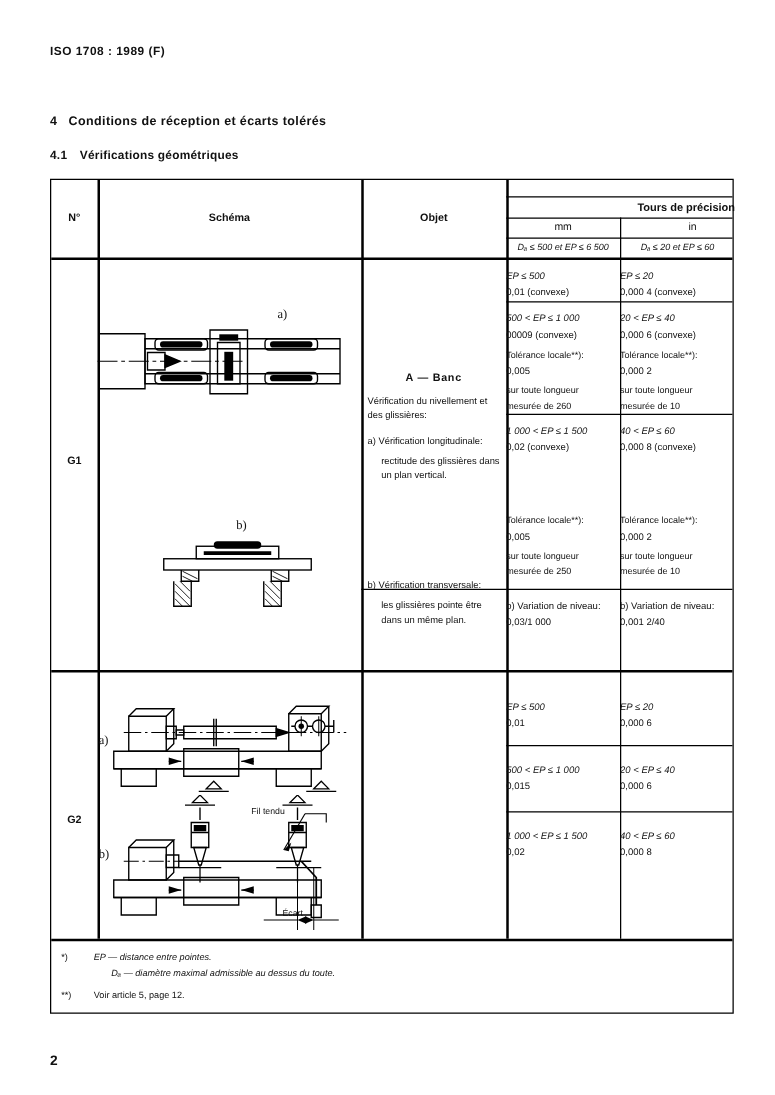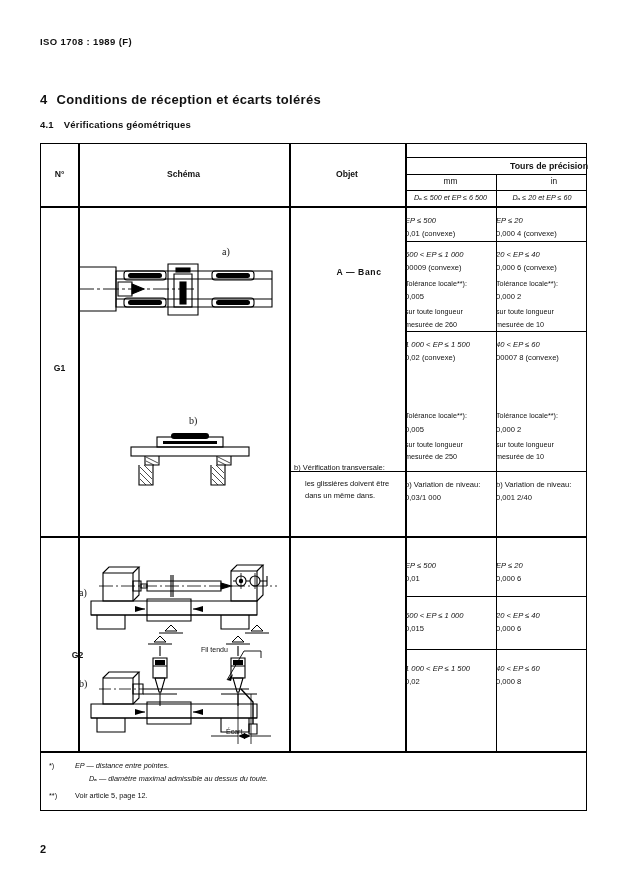--- a/index.html
+++ b/index.html
@@ -18,21 +18,21 @@
   .doc-header {
     position: absolute;
     left: 40px; top: 36px;
     font-size: 9.5px;
     font-weight: bold;
     letter-spacing: 0.4px;
   }
   .clause-title {
     position: absolute;
     left: 40px; top: 92px;
-    font-size: 13px;
+    font-size: 10px;
     font-weight: bold;
     letter-spacing: 0.3px;
   }
   .clause-title .num { margin-right: 9px; }
   .subclause-title {
     position: absolute;
     left: 40px; top: 119px;
     font-size: 9.5px;
     font-weight: bold;
     letter-spacing: 0.2px;
@@ -165,26 +165,31 @@
     <div class="cell col-hd" style="left:37px; top:24px; width:211px;">Schéma</div>
     <div class="cell col-hd" style="left:248px; top:24px; width:116px;">Objet</div>
     <div class="cell grp-hd" style="left:364px; top:16px; width:183px;">Tours de précision</div>
     <div class="cell unit-hd" style="left:364px; top:32px; width:91px;">mm</div>
     <div class="cell unit-hd" style="left:455px; top:32px; width:92px;margin-left:12px;">in</div>
     <div class="cell cond-hd it" style="left:364px; top:49px; width:91px;">Dₐ ≤ 500 et EP ≤ 6 500</div>
     <div class="cell cond-hd it" style="left:455px; top:49px; width:92px;">Dₐ ≤ 20 et EP ≤ 60</div>
 
     <div class="cell rowlabel" style="left:0; top:218px; width:37px;">G1</div>
 
-    <div class="cell" style="left:253px; top:122px; width:106px;margin-left:12px;">
+    <div class="cell" style="left:253px; top:152px; width:106px;">
       <div class="obj-title">A — Banc</div>
+      <div class="obj-body">
+        <p>Vérification du nivellement et des glissières:</p>
+        <p style="margin-top:9px;">a) Vérification longitudinale:</p>
+        <p class="ind">rectitude des glissières dans un plan vertical.</p>
+      </div>
     </div>
     <div class="cell obj-body" style="left:253px; top:318px; width:106px;">
       <p>b) Vérification transversale:</p>
-      <p class="ind">les glissières doivent être dans un même dans.</p>
+      <p class="ind">les glissières pointe être dans un même plan.</p>
     </div>
 
     <div class="cell tolblock" style="left:364px; top:70px; width:91px;">
       <span class="ln it">EP ≤ 500</span>
       <span class="ln">0,01 (convexe)</span>
     </div>
     <div class="cell tolblock" style="left:455px; top:70px; width:92px;">
       <span class="ln it">EP ≤ 20</span>
       <span class="ln">0,000 4 (convexe)</span>
     </div>
@@ -205,21 +210,21 @@
       <span class="ln sm" style="margin-top:3px;">sur toute longueur</span>
       <span class="ln sm">mesurée de 10</span>
     </div>
 
     <div class="cell tolblock" style="left:364px; top:194px; width:91px;">
       <span class="ln it">1 000 &lt; EP ≤ 1 500</span>
       <span class="ln">0,02 (convexe)</span>
     </div>
     <div class="cell tolblock" style="left:455px; top:194px; width:92px;">
       <span class="ln it">40 &lt; EP ≤ 60</span>
-      <span class="ln">00007 8 (convexe)</span>
+      <span class="ln">0,000 8 (convexe)</span>
     </div>
     <div class="cell tolblock" style="left:364px; top:266px; width:91px;">
       <span class="ln sm">Tolérance locale**):</span>
       <span class="ln">0,005</span>
       <span class="ln sm" style="margin-top:3px;">sur toute longueur</span>
       <span class="ln sm">mesurée de 250</span>
     </div>
     <div class="cell tolblock" style="left:455px; top:266px; width:92px;">
       <span class="ln sm">Tolérance locale**):</span>
       <span class="ln">0,000 2</span>
@@ -229,21 +234,21 @@
 
     <div class="cell tolblock" style="left:364px; top:334px; width:91px;">
       <span class="ln">b) Variation de niveau:</span>
       <span class="ln">0,03/1 000</span>
     </div>
     <div class="cell tolblock" style="left:455px; top:334px; width:92px;">
       <span class="ln">b) Variation de niveau:</span>
       <span class="ln">0,001 2/40</span>
     </div>
 
-    <div class="cell rowlabel" style="left:18px; top:505px; width:37px;">G2</div>
+    <div class="cell rowlabel" style="left:0; top:505px; width:37px;">G2</div>
 
 
     <div class="cell tolblock" style="left:364px; top:415px; width:91px;">
       <span class="ln it">EP ≤ 500</span>
       <span class="ln">0,01</span>
     </div>
     <div class="cell tolblock" style="left:455px; top:415px; width:92px;">
       <span class="ln it">EP ≤ 20</span>
       <span class="ln">0,000 6</span>
     </div>

